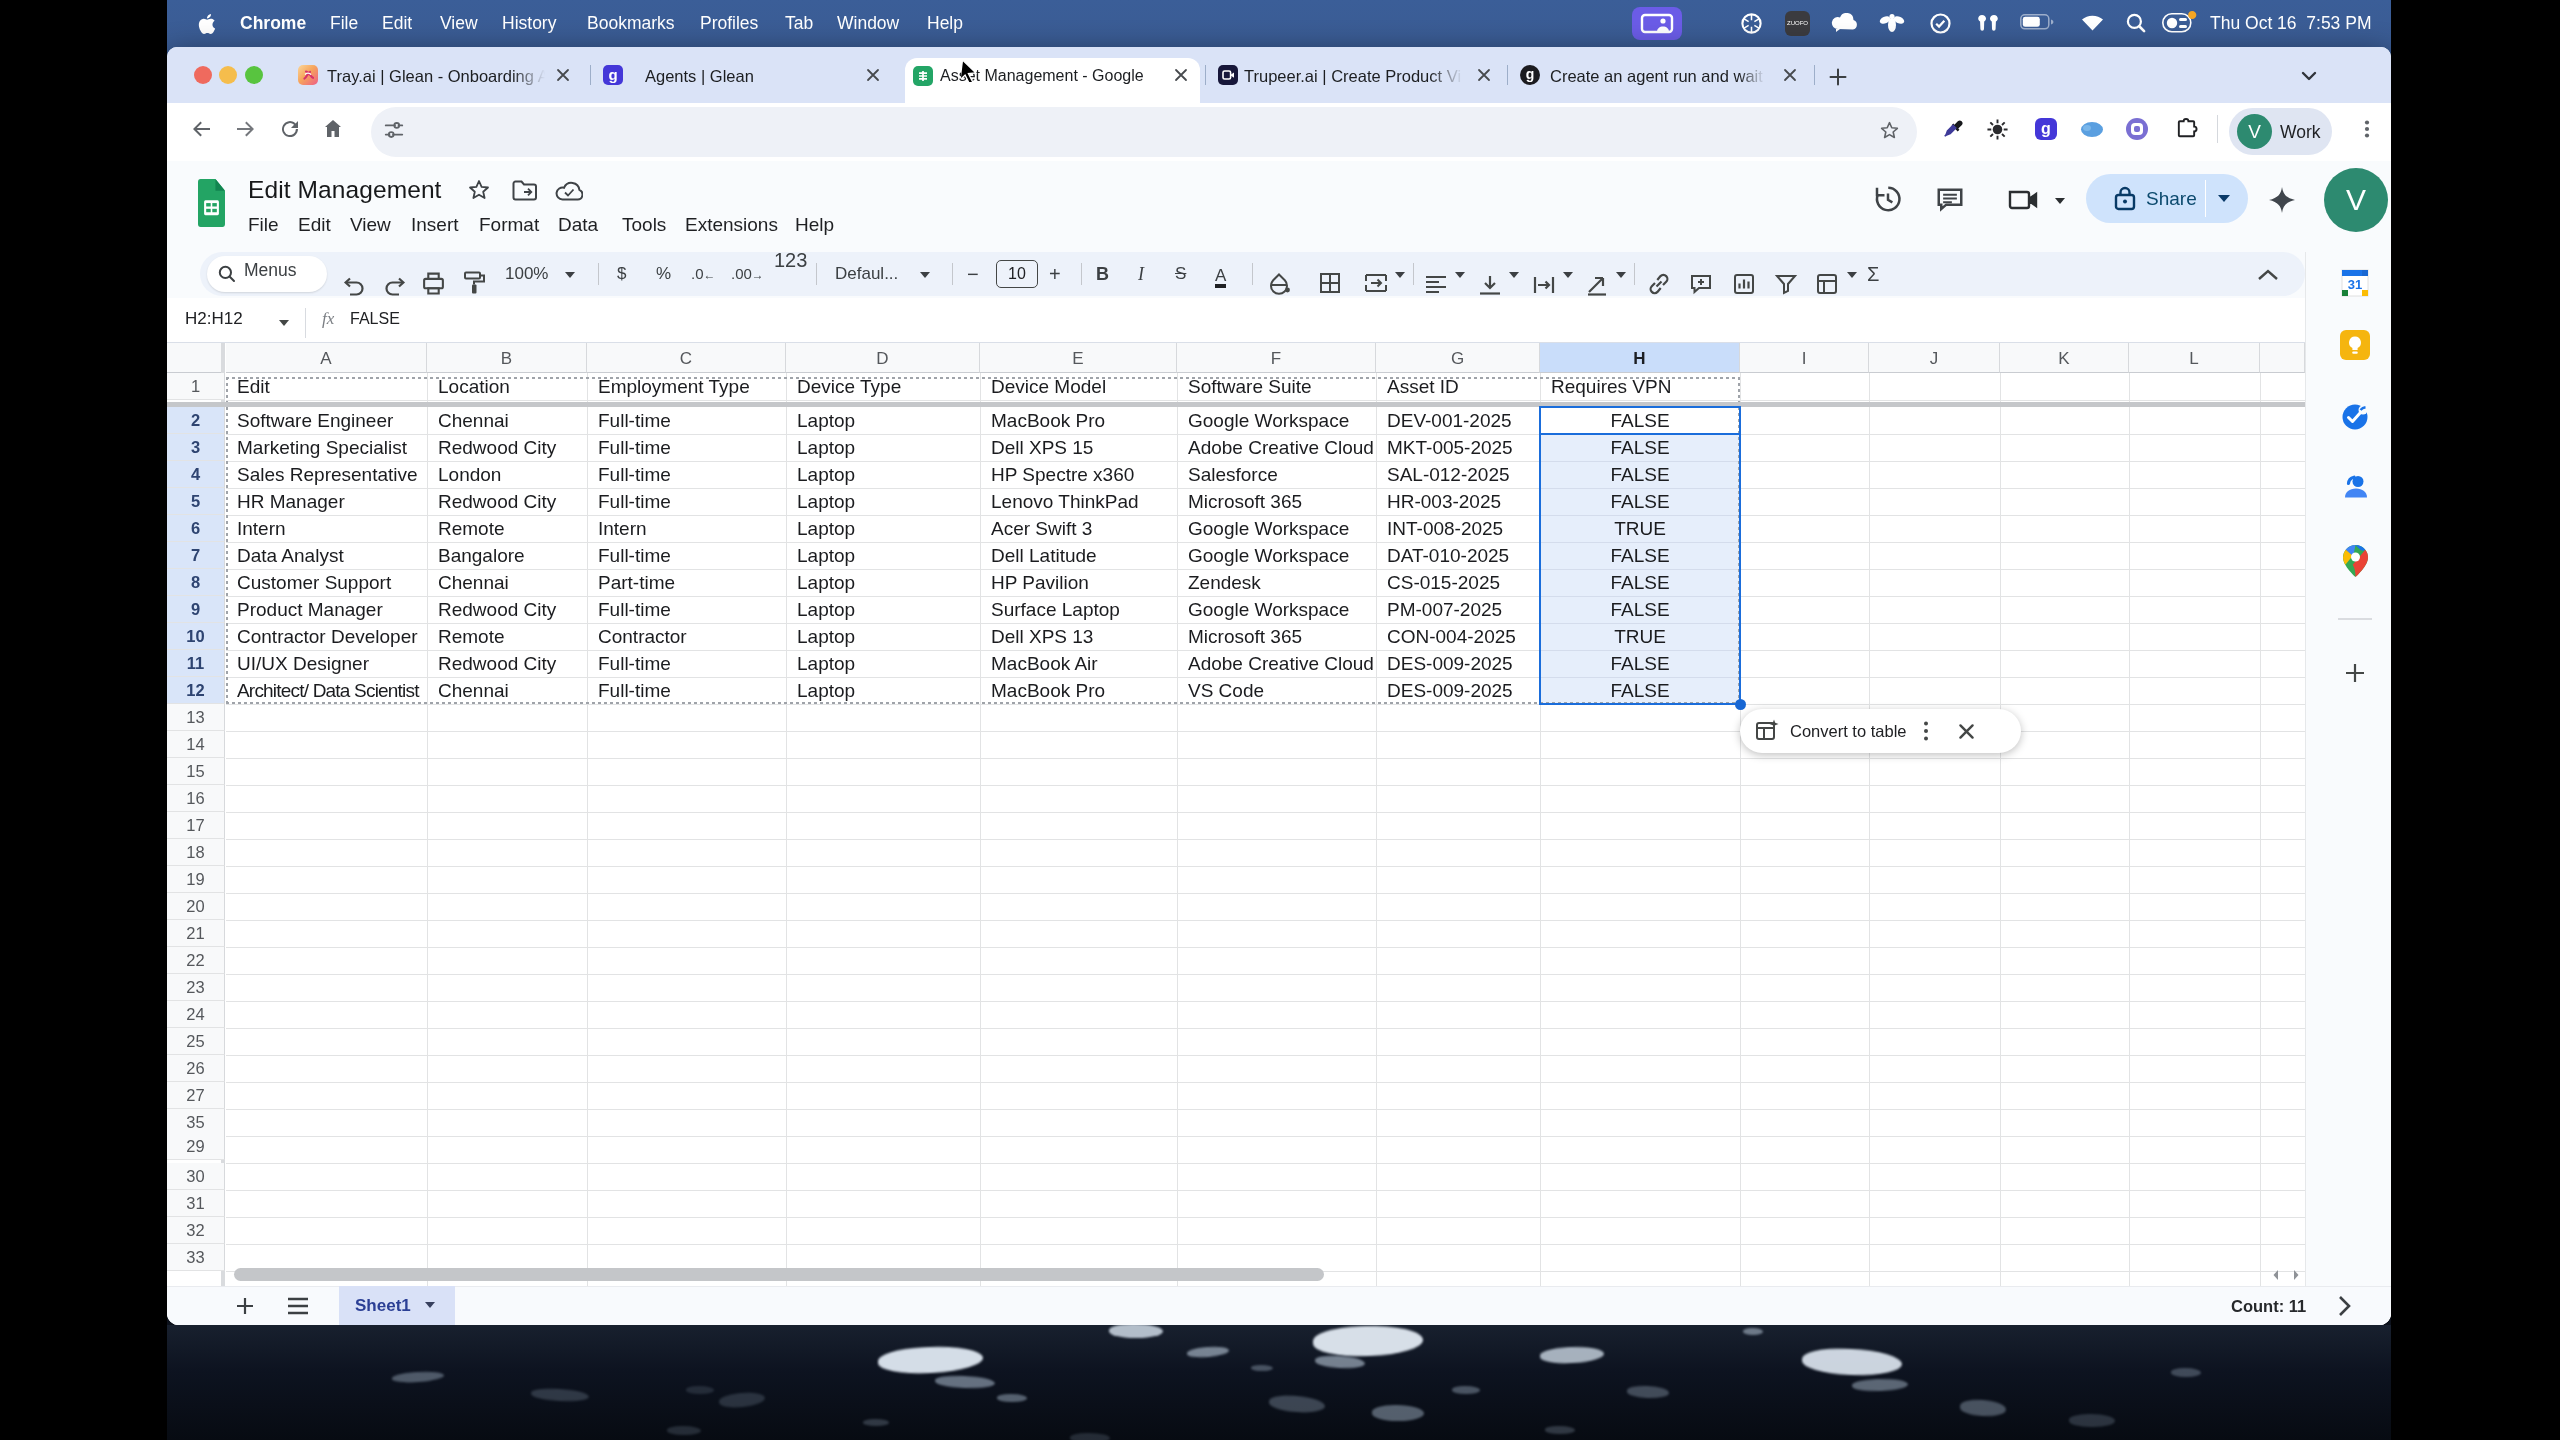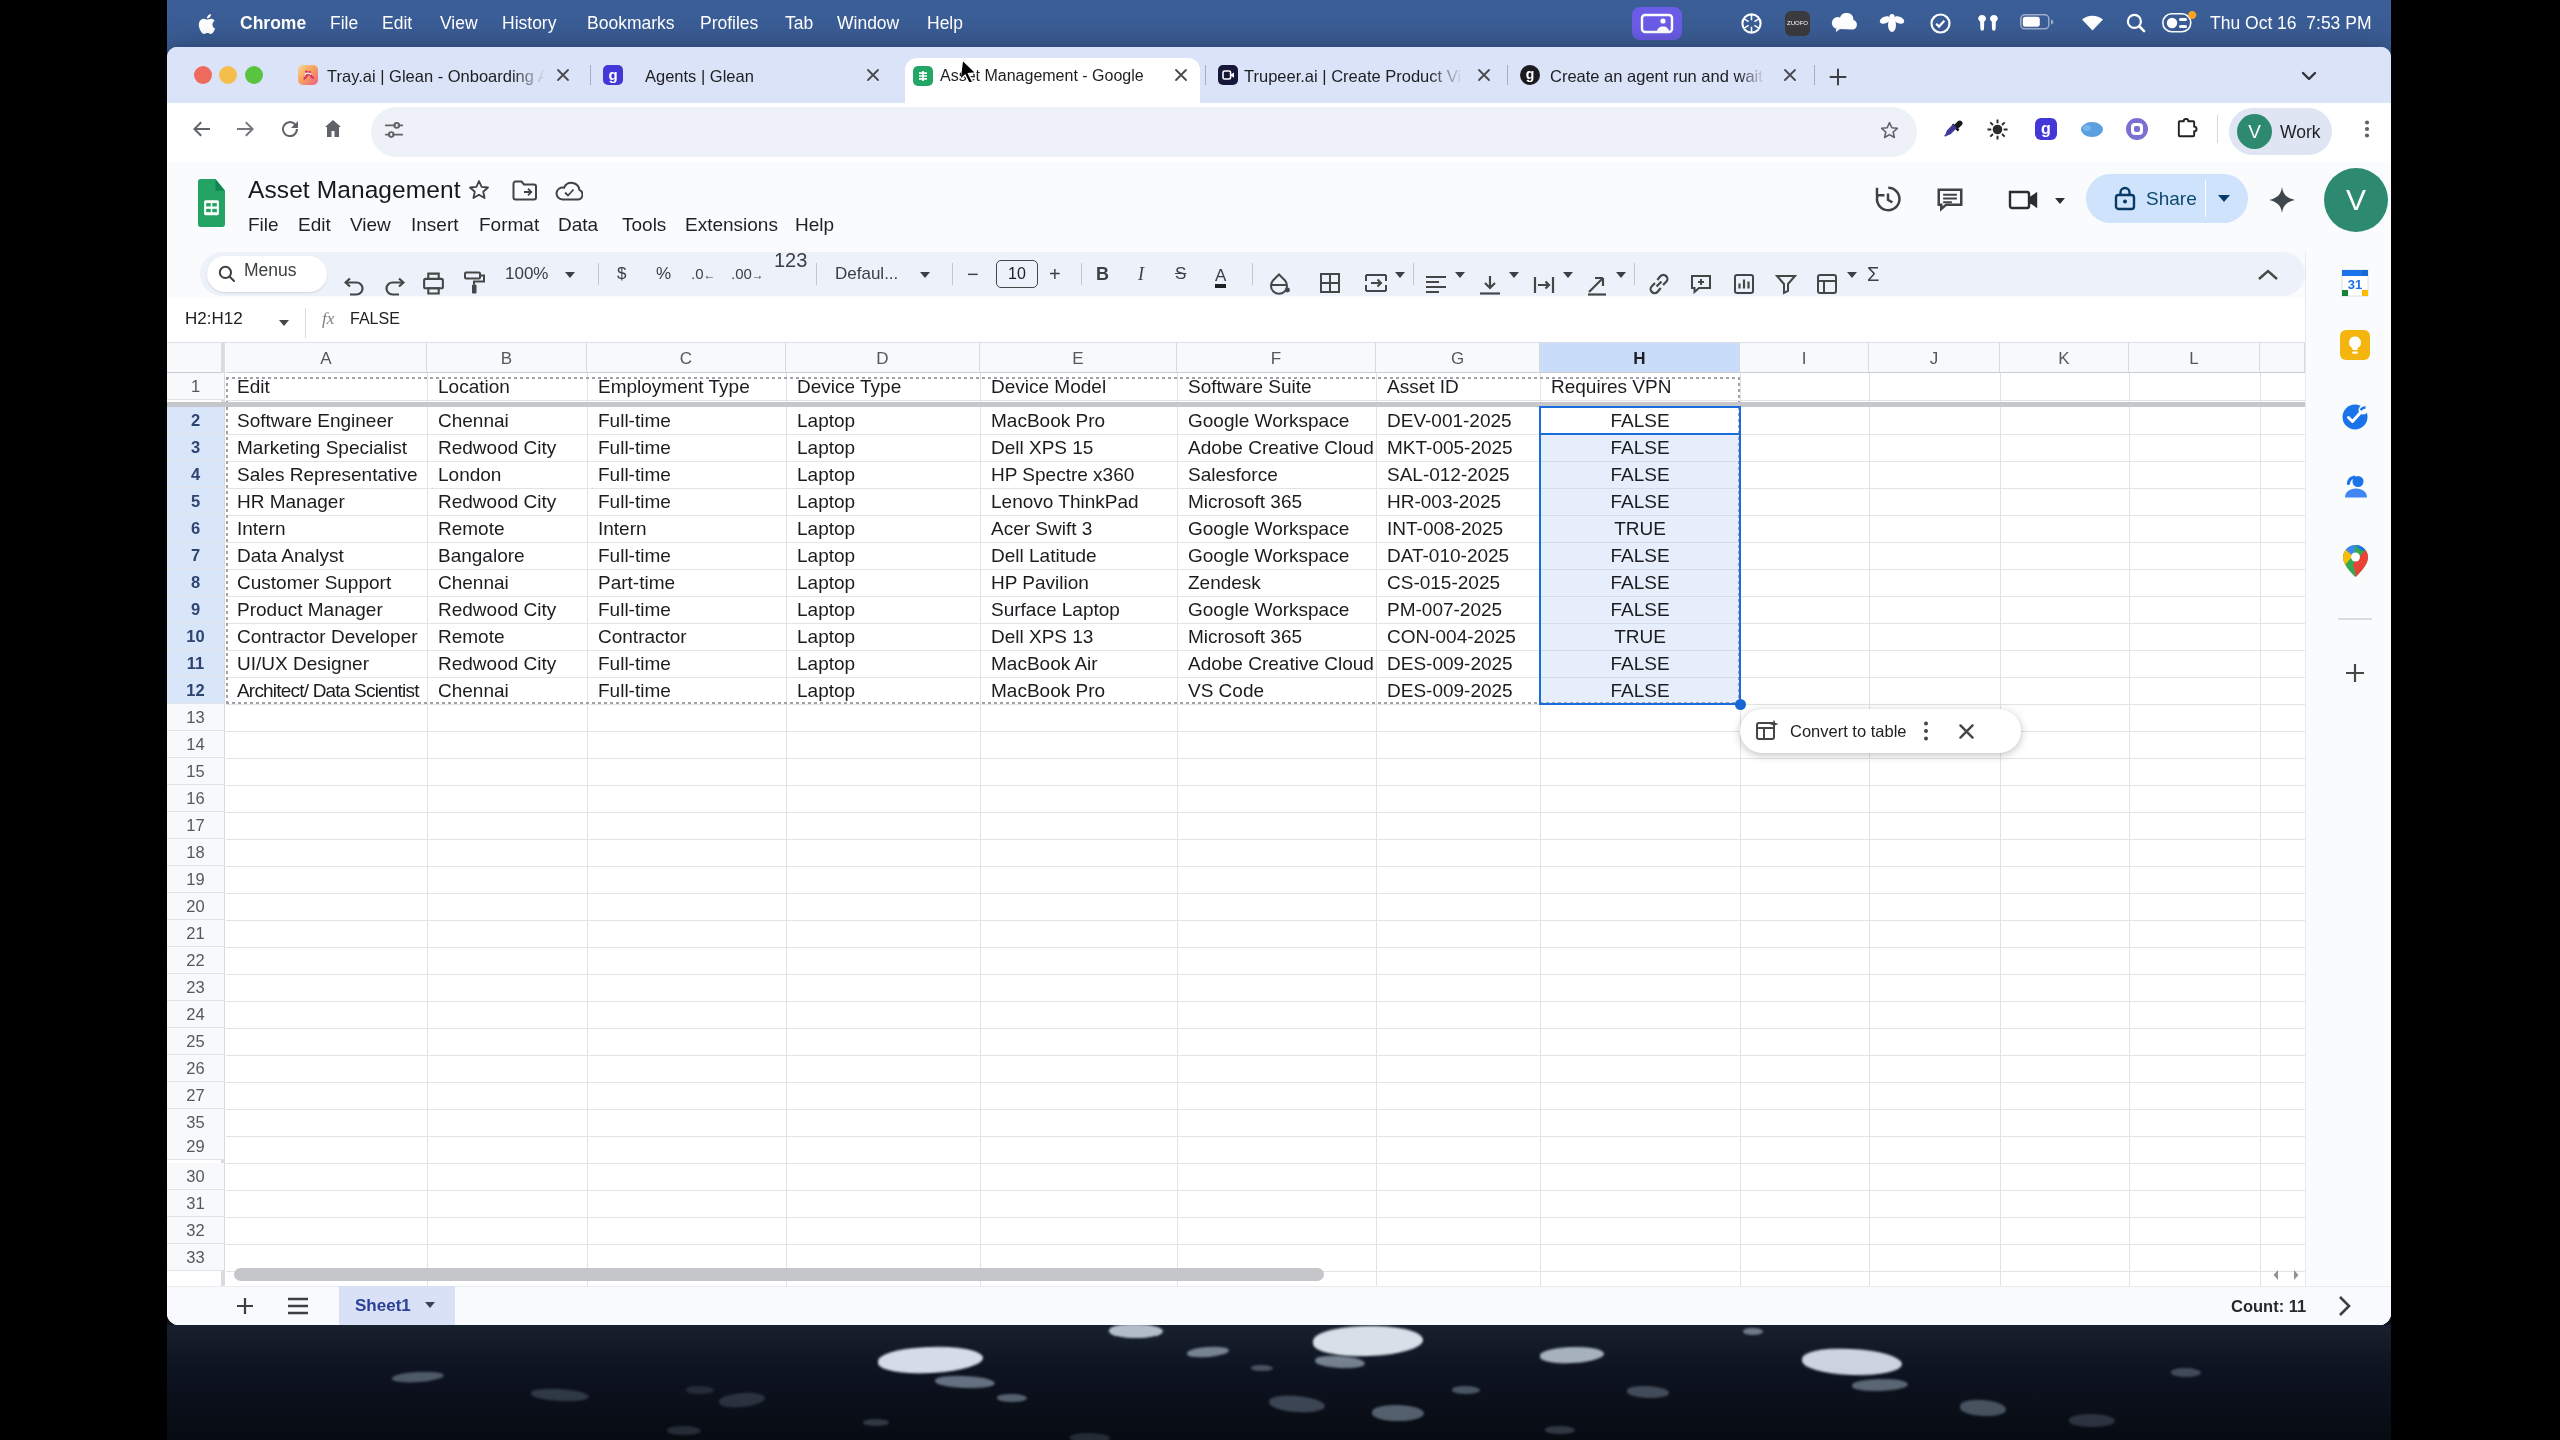--- a/index.html
+++ b/index.html
@@ -222,21 +222,21 @@
           <path d="M20 0l11 11H20z" fill="#128550"></path>
           <rect x="7" y="20" width="17" height="14" rx="1.5" fill="#fff"></rect>
           <g fill="#23a464">
             <rect x="9.4" y="22.6" width="5.2" height="3.2"></rect>
             <rect x="16.4" y="22.6" width="5.2" height="3.2"></rect>
             <rect x="9.4" y="28" width="5.2" height="3.2"></rect>
             <rect x="16.4" y="28" width="5.2" height="3.2"></rect>
           </g>
         </svg>
       </div>
-<div id="title">Asset Management</div>
+<div id="title">Edit Management</div>
 <svg style="position:absolute;left:300px;top:131px" width="24" height="24" viewBox="0 0 24 24">
         <path d="M12 3l2.6 5.9 6.4.6-4.8 4.2 1.4 6.3L12 16.7 6.4 20l1.4-6.3L3 9.5l6.4-.6z" fill="none" stroke="#3f4347" stroke-width="1.8" stroke-linejoin="round"></path>
       </svg>
 <svg style="position:absolute;left:345px;top:133px" width="26" height="21" viewBox="0 0 26 21">
         <path d="M1.5 3.5A2 2 0 0 1 3.5 1.5h6l2.5 3h10a2 2 0 0 1 2 2v11a2 2 0 0 1-2 2h-18.5a2 2 0 0 1-2-2z" fill="none" stroke="#3f4347" stroke-width="2"></path>
         <path d="M12 12h7M16 8.7l3.3 3.3L16 15.3" fill="none" stroke="#3f4347" stroke-width="1.8"></path>
       </svg>
 <svg style="position:absolute;left:388px;top:134px" width="28" height="20" viewBox="0 0 28 20">
         <path d="M7.5 18.5a6 6 0 1 1 1.6-11.8 8 8 0 0 1 15.3 2.2 5 5 0 0 1-1.6 9.6z" fill="none" stroke="#3f4347" stroke-width="2"></path>
         <path d="M10 11.5l3 3 5.5-6" fill="none" stroke="#3f4347" stroke-width="1.8"></path>

